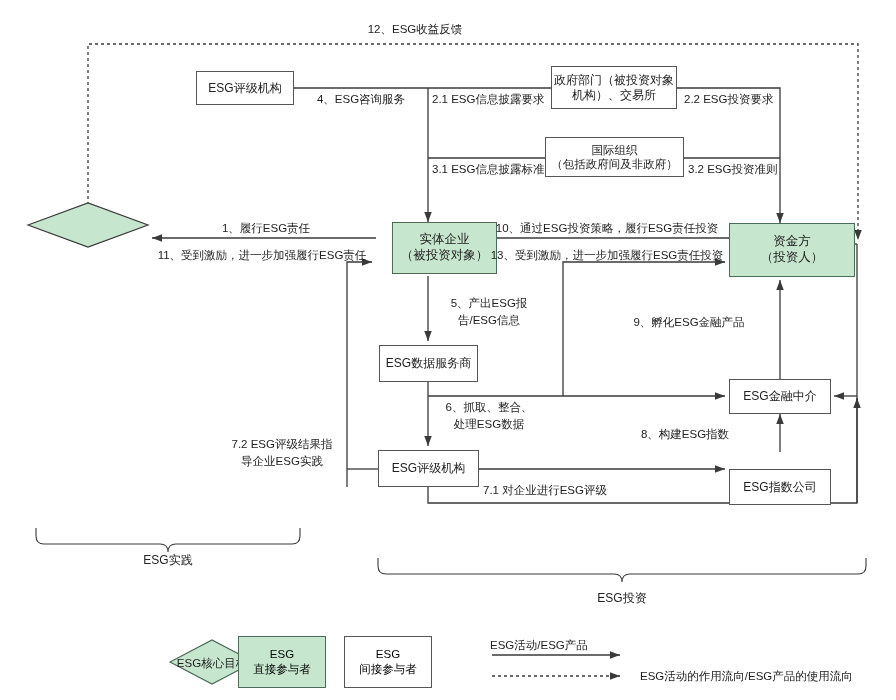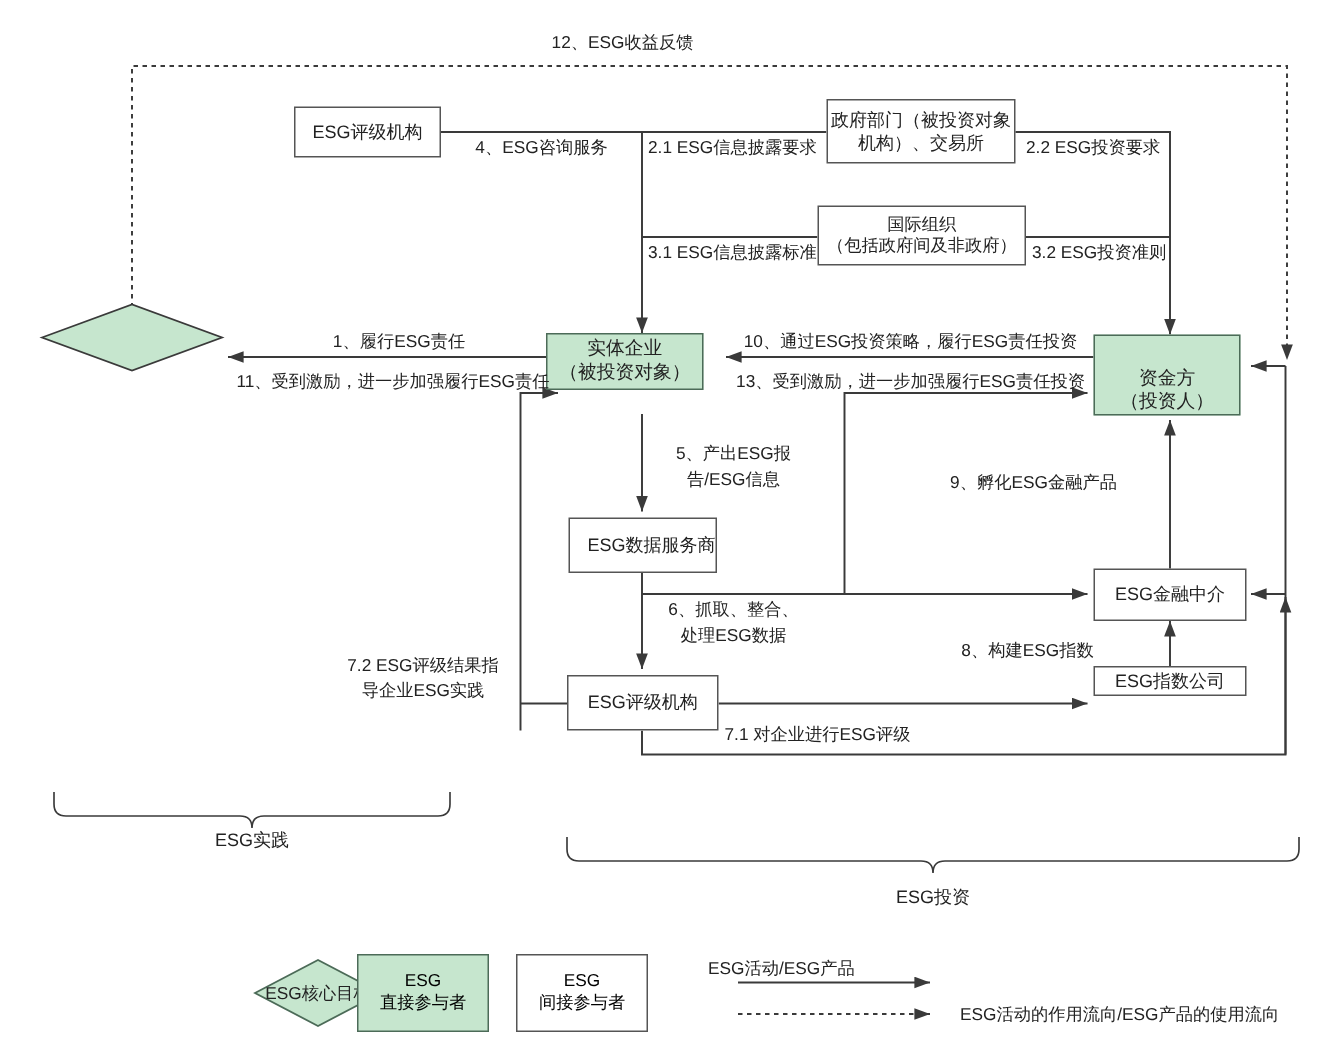--- a/index.html
+++ b/index.html
@@ -101,43 +101,43 @@
   <div class="node boxnode" style="left:551px;top:66px;width:126px;height:43px;flex-direction:column;">
     <span>政府部门（被投资对象</span>
     <span>机构）、交易所</span>
   </div>
 
   <div class="node boxnode" style="left:545px;top:137px;width:139px;height:40px;flex-direction:column;font-size:11.5px;">
     <span>国际组织</span>
     <span>（包括政府间及非政府）</span>
   </div>
 
-  <div class="node greenbox" style="left:364px;top:222px;width:105px;height:38px;flex-direction:column;">
+  <div class="node greenbox" style="left:392px;top:222px;width:105px;height:52px;flex-direction:column;">
     <span>实体企业</span>
     <span>（被投资对象）</span>
   </div>
 
-  <div class="node greenbox" style="left:729px;top:223px;width:98px;height:54px;flex-direction:column;justify-content:flex-end;">
+  <div class="node greenbox" style="left:729px;top:223px;width:126px;height:54px;flex-direction:column;">
     <span>资金方</span>
     <span>（投资人）</span>
   </div>
 
-  <div class="node boxnode" style="left:379px;top:345px;width:99px;height:37px;justify-content:flex-end;">
+  <div class="node boxnode" style="left:379px;top:345px;width:99px;height:37px;">
     <span>ESG数据服务商</span>
   </div>
 
   <div class="node boxnode" style="left:378px;top:450px;width:101px;height:37px;">
     <span>ESG评级机构</span>
   </div>
 
   <div class="node boxnode" style="left:729px;top:379px;width:102px;height:35px;">
     <span>ESG金融中介</span>
   </div>
 
-  <div class="node boxnode" style="left:729px;top:444px;width:102px;height:20px;">
+  <div class="node boxnode" style="left:729px;top:469px;width:102px;height:36px;">
     <span>ESG指数公司</span>
   </div>
 
   <div class="lbl center" style="left:415px;top:22px;">12、ESG收益反馈</div>
 
   <div class="lbl center" style="left:361px;top:92px;">4、ESG咨询服务</div>
 
   <div class="lbl" style="left:432px;top:92px;">2.1 ESG信息披露要求</div>
 
   <div class="lbl" style="left:684px;top:92px;">2.2 ESG投资要求</div>
@@ -178,17 +178,17 @@
   <div class="legend-box greenbox" style="left:238px;top:636px;width:88px;height:52px;flex-direction:column;">
     <span>ESG</span>
     <span>直接参与者</span>
   </div>
 
   <div class="legend-box boxnode" style="left:344px;top:636px;width:88px;height:52px;flex-direction:column;background:#fff;">
     <span>ESG</span>
     <span>间接参与者</span>
   </div>
 
-  <div class="legend-text" style="left:472px;top:638px;">ESG活动/ESG产品</div>
+  <div class="legend-text" style="left:490px;top:638px;">ESG活动/ESG产品</div>
 
   <div class="legend-text" style="left:640px;top:669px;">ESG活动的作用流向/ESG产品的使用流向</div>
 
 </div>
 
 </body></html>

